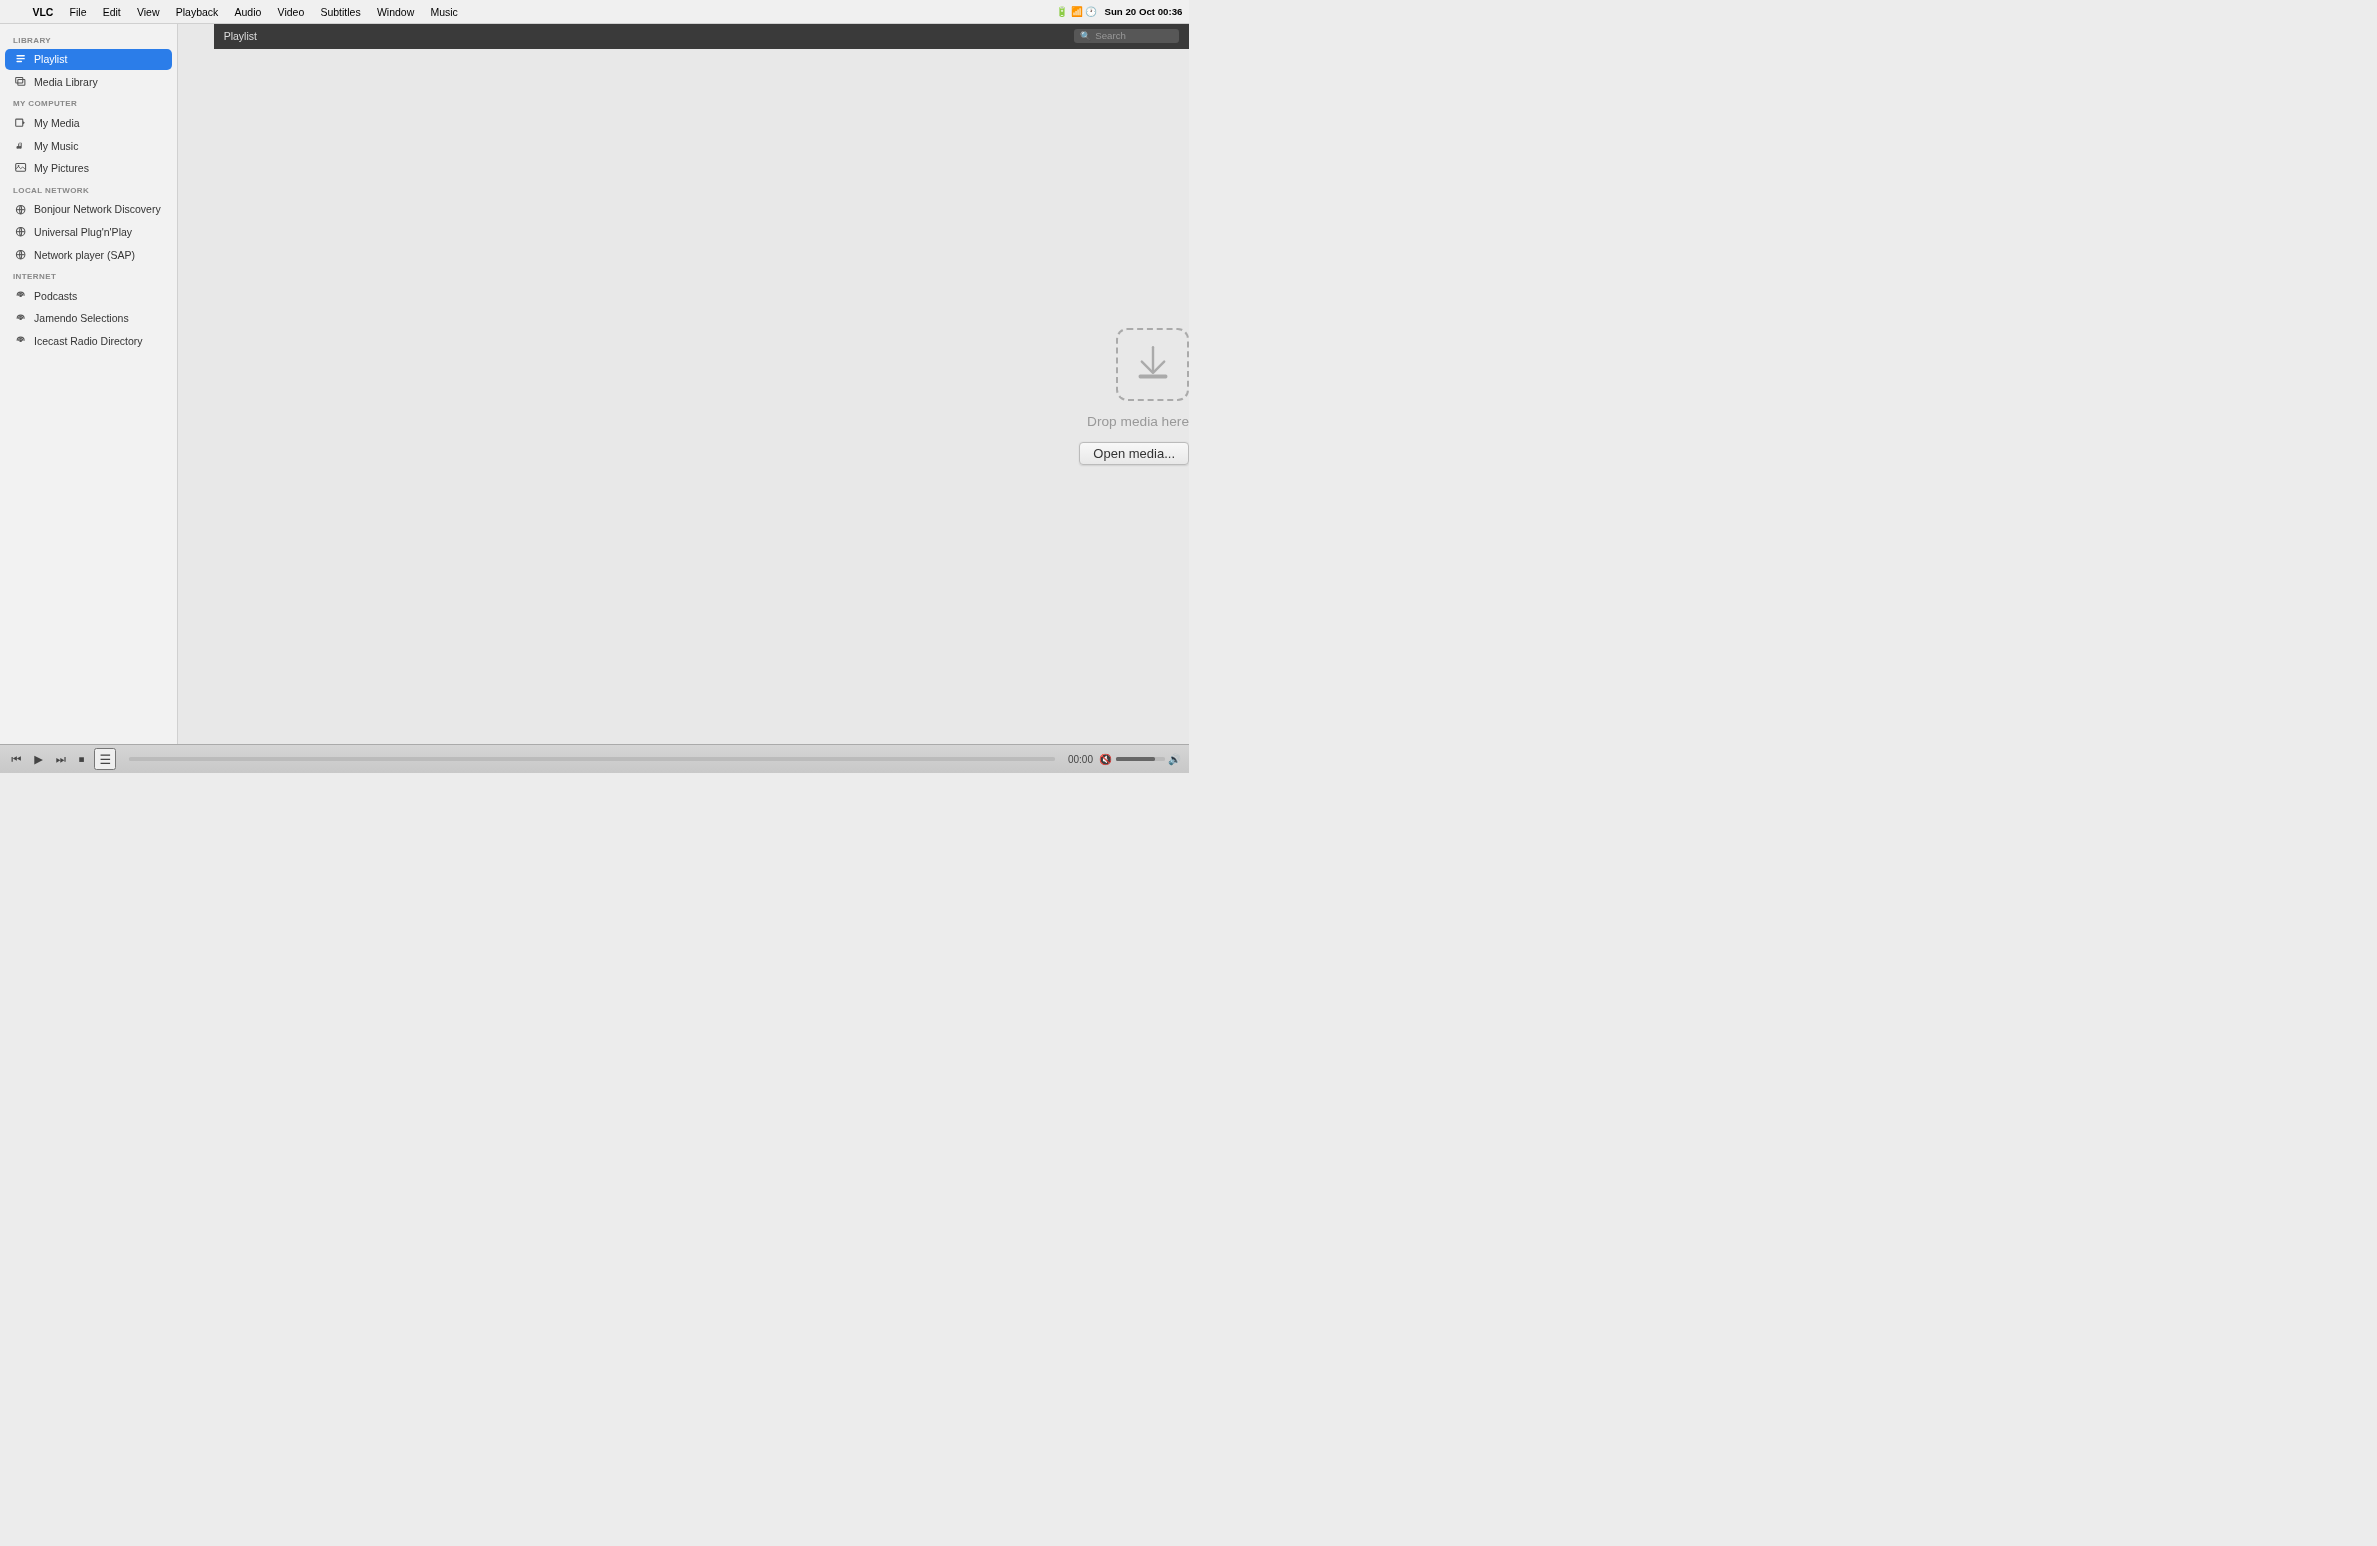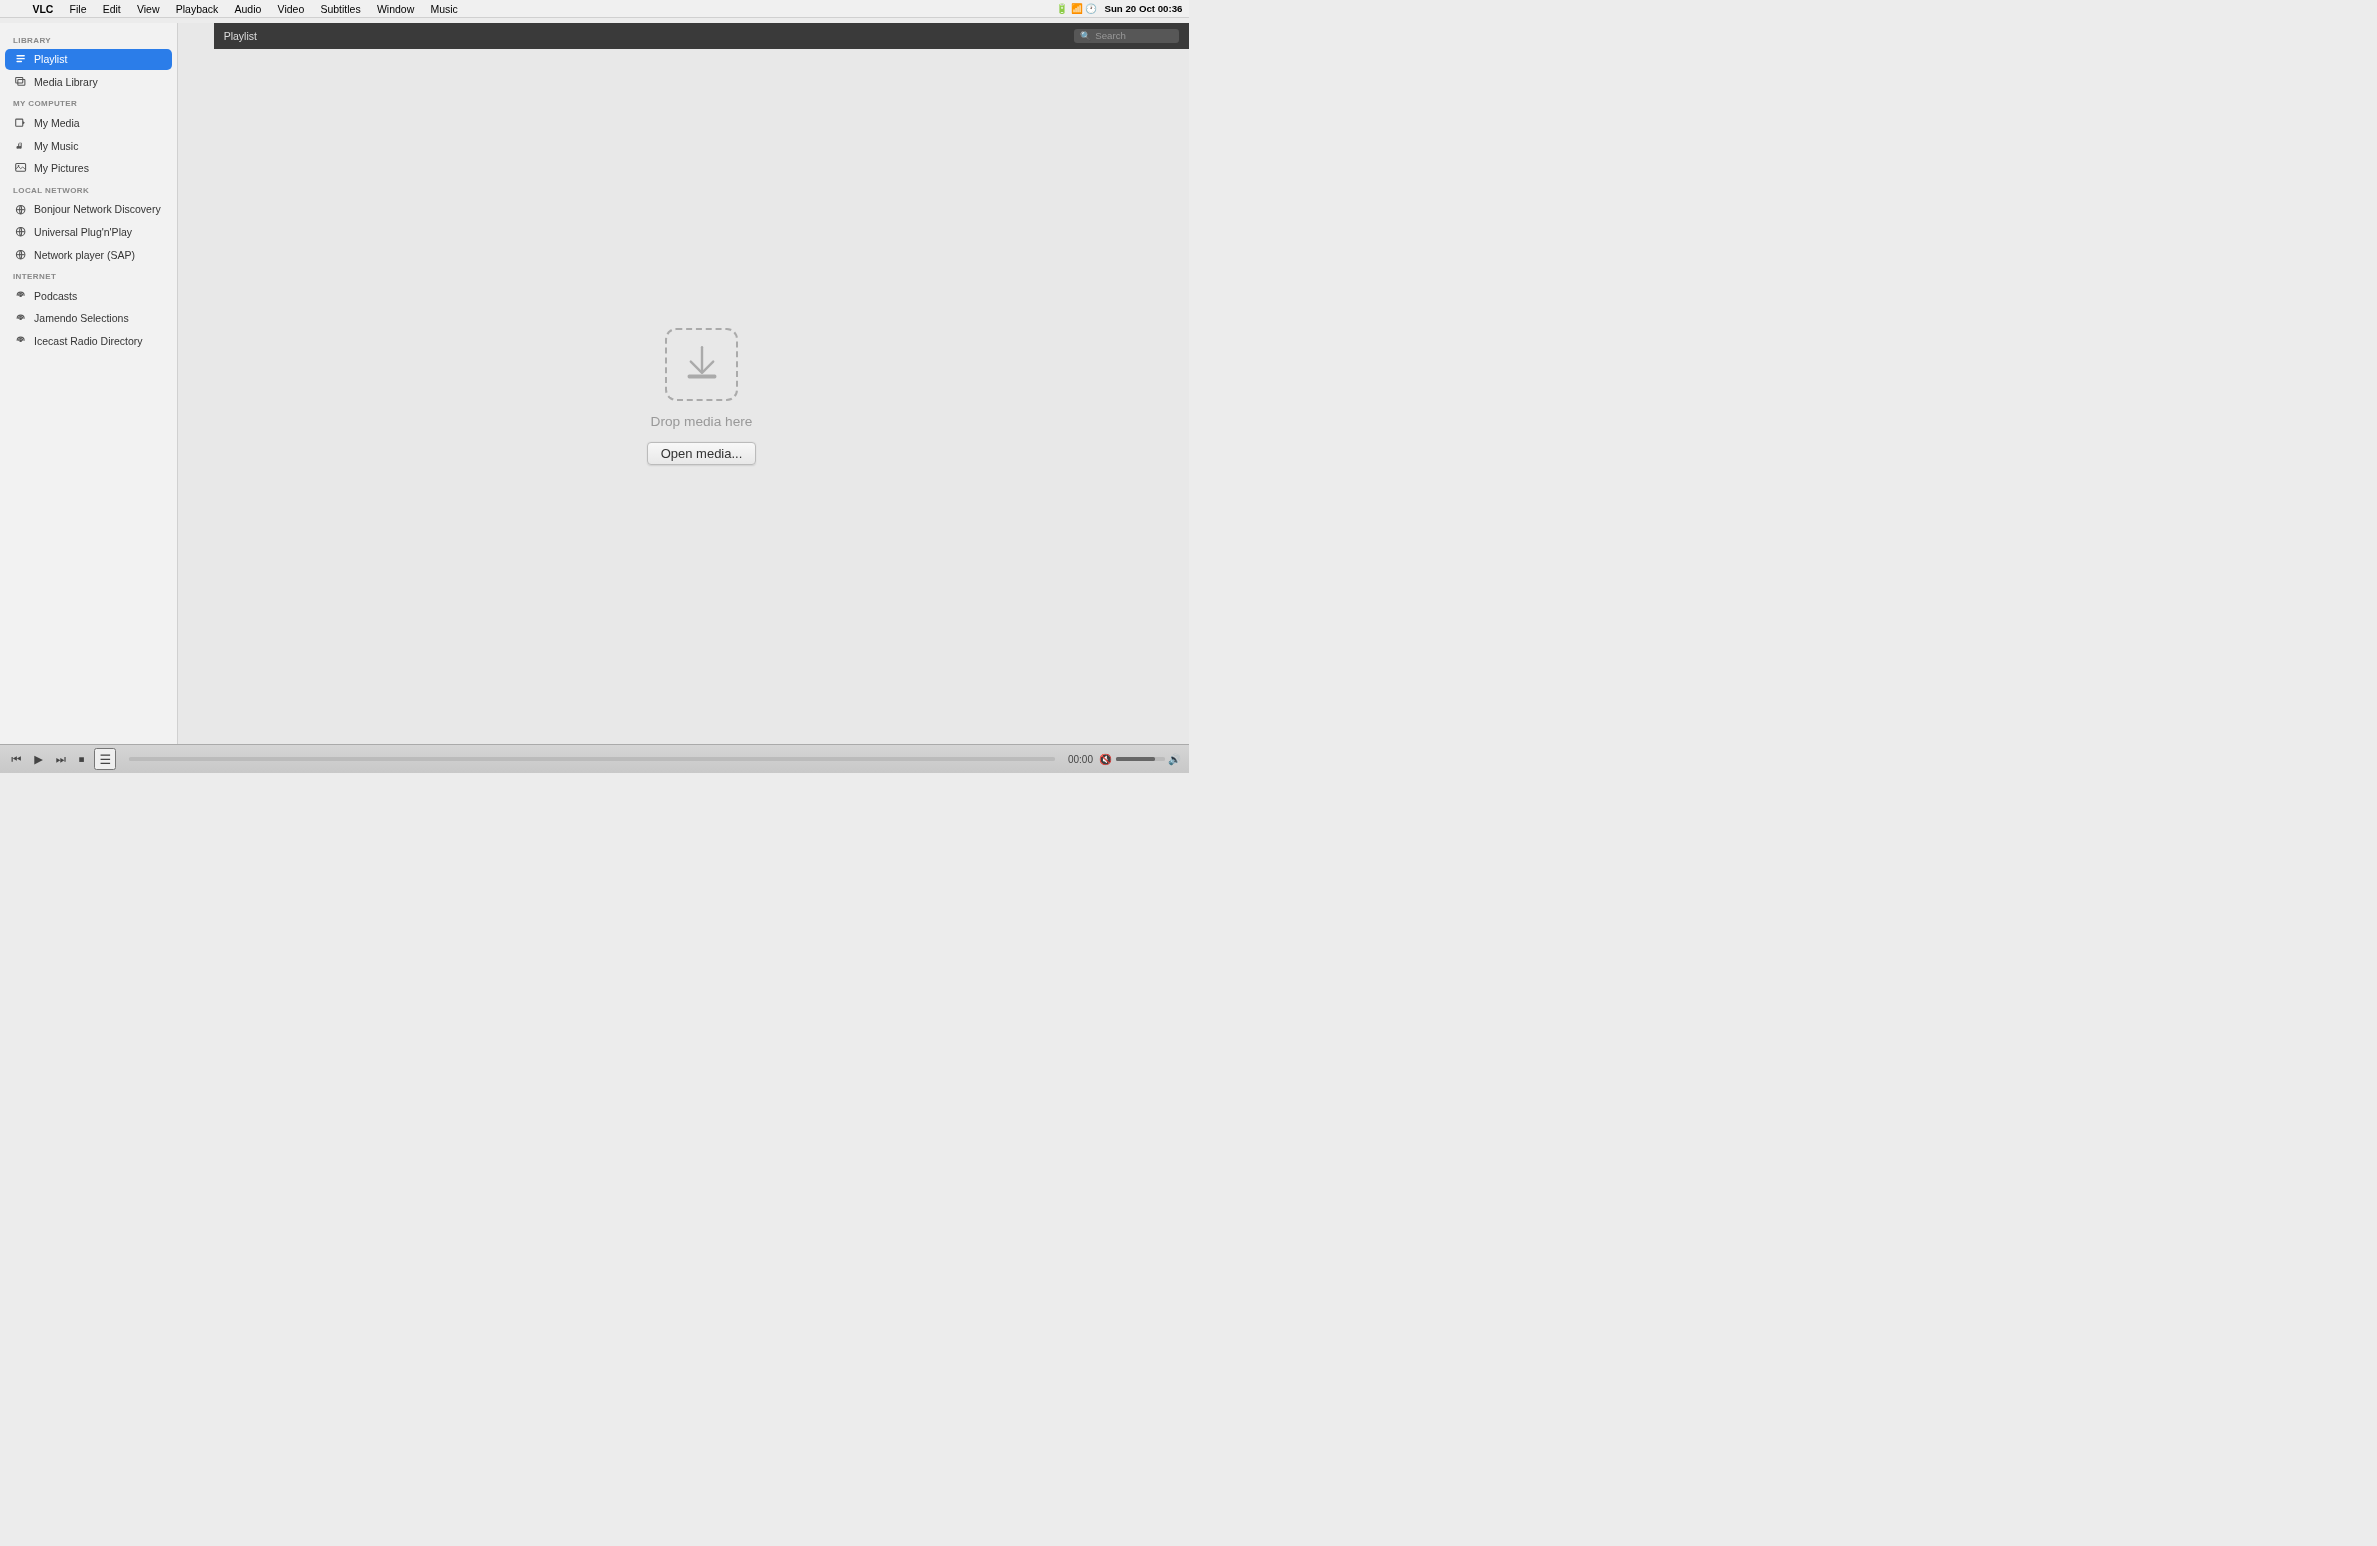--- a/index.html
+++ b/index.html
@@ -8,21 +8,21 @@
       width: 1189px;
       height: 773px;
       font-family: -apple-system, BlinkMacSystemFont, "San Francisco", "Helvetica Neue", sans-serif;
       background: #ececec;
       overflow: hidden;
       position: relative;
     }
 
     
     .menubar {
-      height: 18px;
+      height: 24px;
       background: rgba(240,240,240,0.95);
       backdrop-filter: blur(16px);
       display: flex;
       align-items: center;
       padding: 0 6.5px;
       border-bottom: 0.8px solid #d0d0d0;
       position: relative;
       z-index: 100;
       font-size: 10.5px;
     }
@@ -232,21 +232,21 @@
       color: #aaa;
       font-size: 9px;
       margin-right: 3.2px;
     }
 
     
     .drop-zone {
       flex: 1;
       display: flex;
       flex-direction: column;
-      align-items: center;
+      align-items: flex-end;
       justify-content: center;
       gap: 13px;
     }
 
     .drop-icon {
       width: 73px;
       height: 73px;
       border: 2px dashed #aaa;
       border-radius: 11.3px;
       display: flex;

